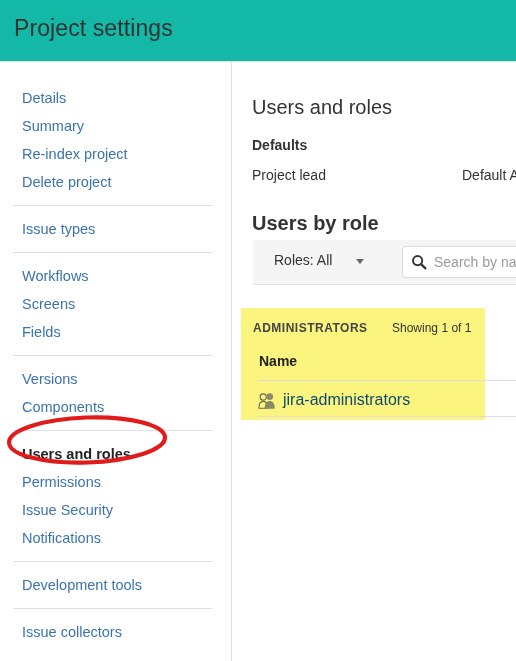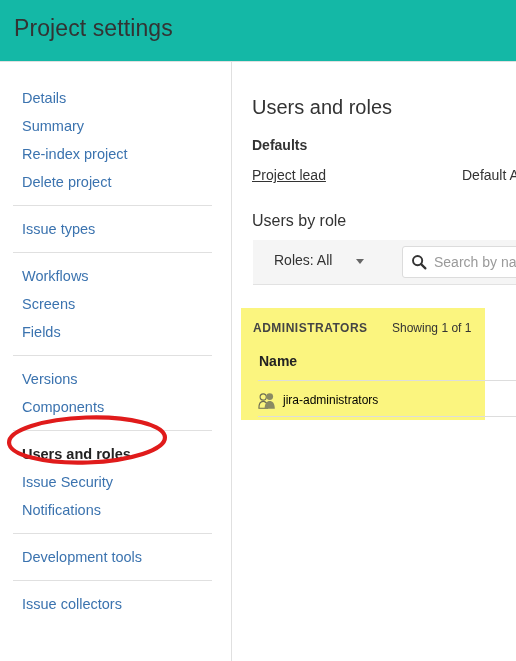--- a/index.html
+++ b/index.html
@@ -96,31 +96,31 @@
   }
   .defaults-row {
     position: absolute;
     left: 19px; top: 105px;
     width: 520px;
     font-size: 14px;
     color: #333333;
     white-space: nowrap;
   }
   .defaults-label-lead {
-    position: absolute; left: 0; top: 0; text-decoration: underline;
+    position: absolute; left: 0; top: 0;
   }
   .defaults-label-assignee {
     position: absolute; left: 210px; top: 0;
   }
 
   #users-by-role-heading {
     position: absolute;
     left: 19px; top: 150px;
-    font-size: 16px;
-    font-weight: 400;
+    font-size: 20px;
+    font-weight: 700;
     color: #333333;
     white-space: nowrap;
   }
 
   
   #filter-bar {
     position: absolute;
     left: 20px; top: 178px;
     width: 300px; height: 45px;
     background: #f5f5f5;
@@ -234,22 +234,22 @@
     align-items: center;
     white-space: nowrap;
   }
   #group-icon {
     width: 19px; height: 17px;
     margin-right: 6px;
     display: block;
     flex: 0 0 auto;
   }
   #user-name {
-    font-size: 12px;
-    color: #000000;
+    font-size: 16px;
+    color: #0c4a6e;
   }
 
   
   #annotation-ellipse {
     position: absolute;
     left: 4px; top: 414px;
     width: 166px; height: 52px;
     z-index: 5;
     pointer-events: none;
   }
@@ -286,20 +286,21 @@
     <div class="nav-divider"></div>
 
     <div class="nav-group">
       <a class="nav-item">Versions</a>
       <a class="nav-item">Components</a>
     </div>
     <div class="nav-divider"></div>
 
     <div class="nav-group">
       <a class="nav-item selected">Users and roles</a>
+      <a class="nav-item">Permissions</a>
       <a class="nav-item">Issue Security</a>
       <a class="nav-item">Notifications</a>
     </div>
     <div class="nav-divider"></div>
 
     <div class="nav-group">
       <a class="nav-item">Development tools</a>
     </div>
     <div class="nav-divider"></div>
 

